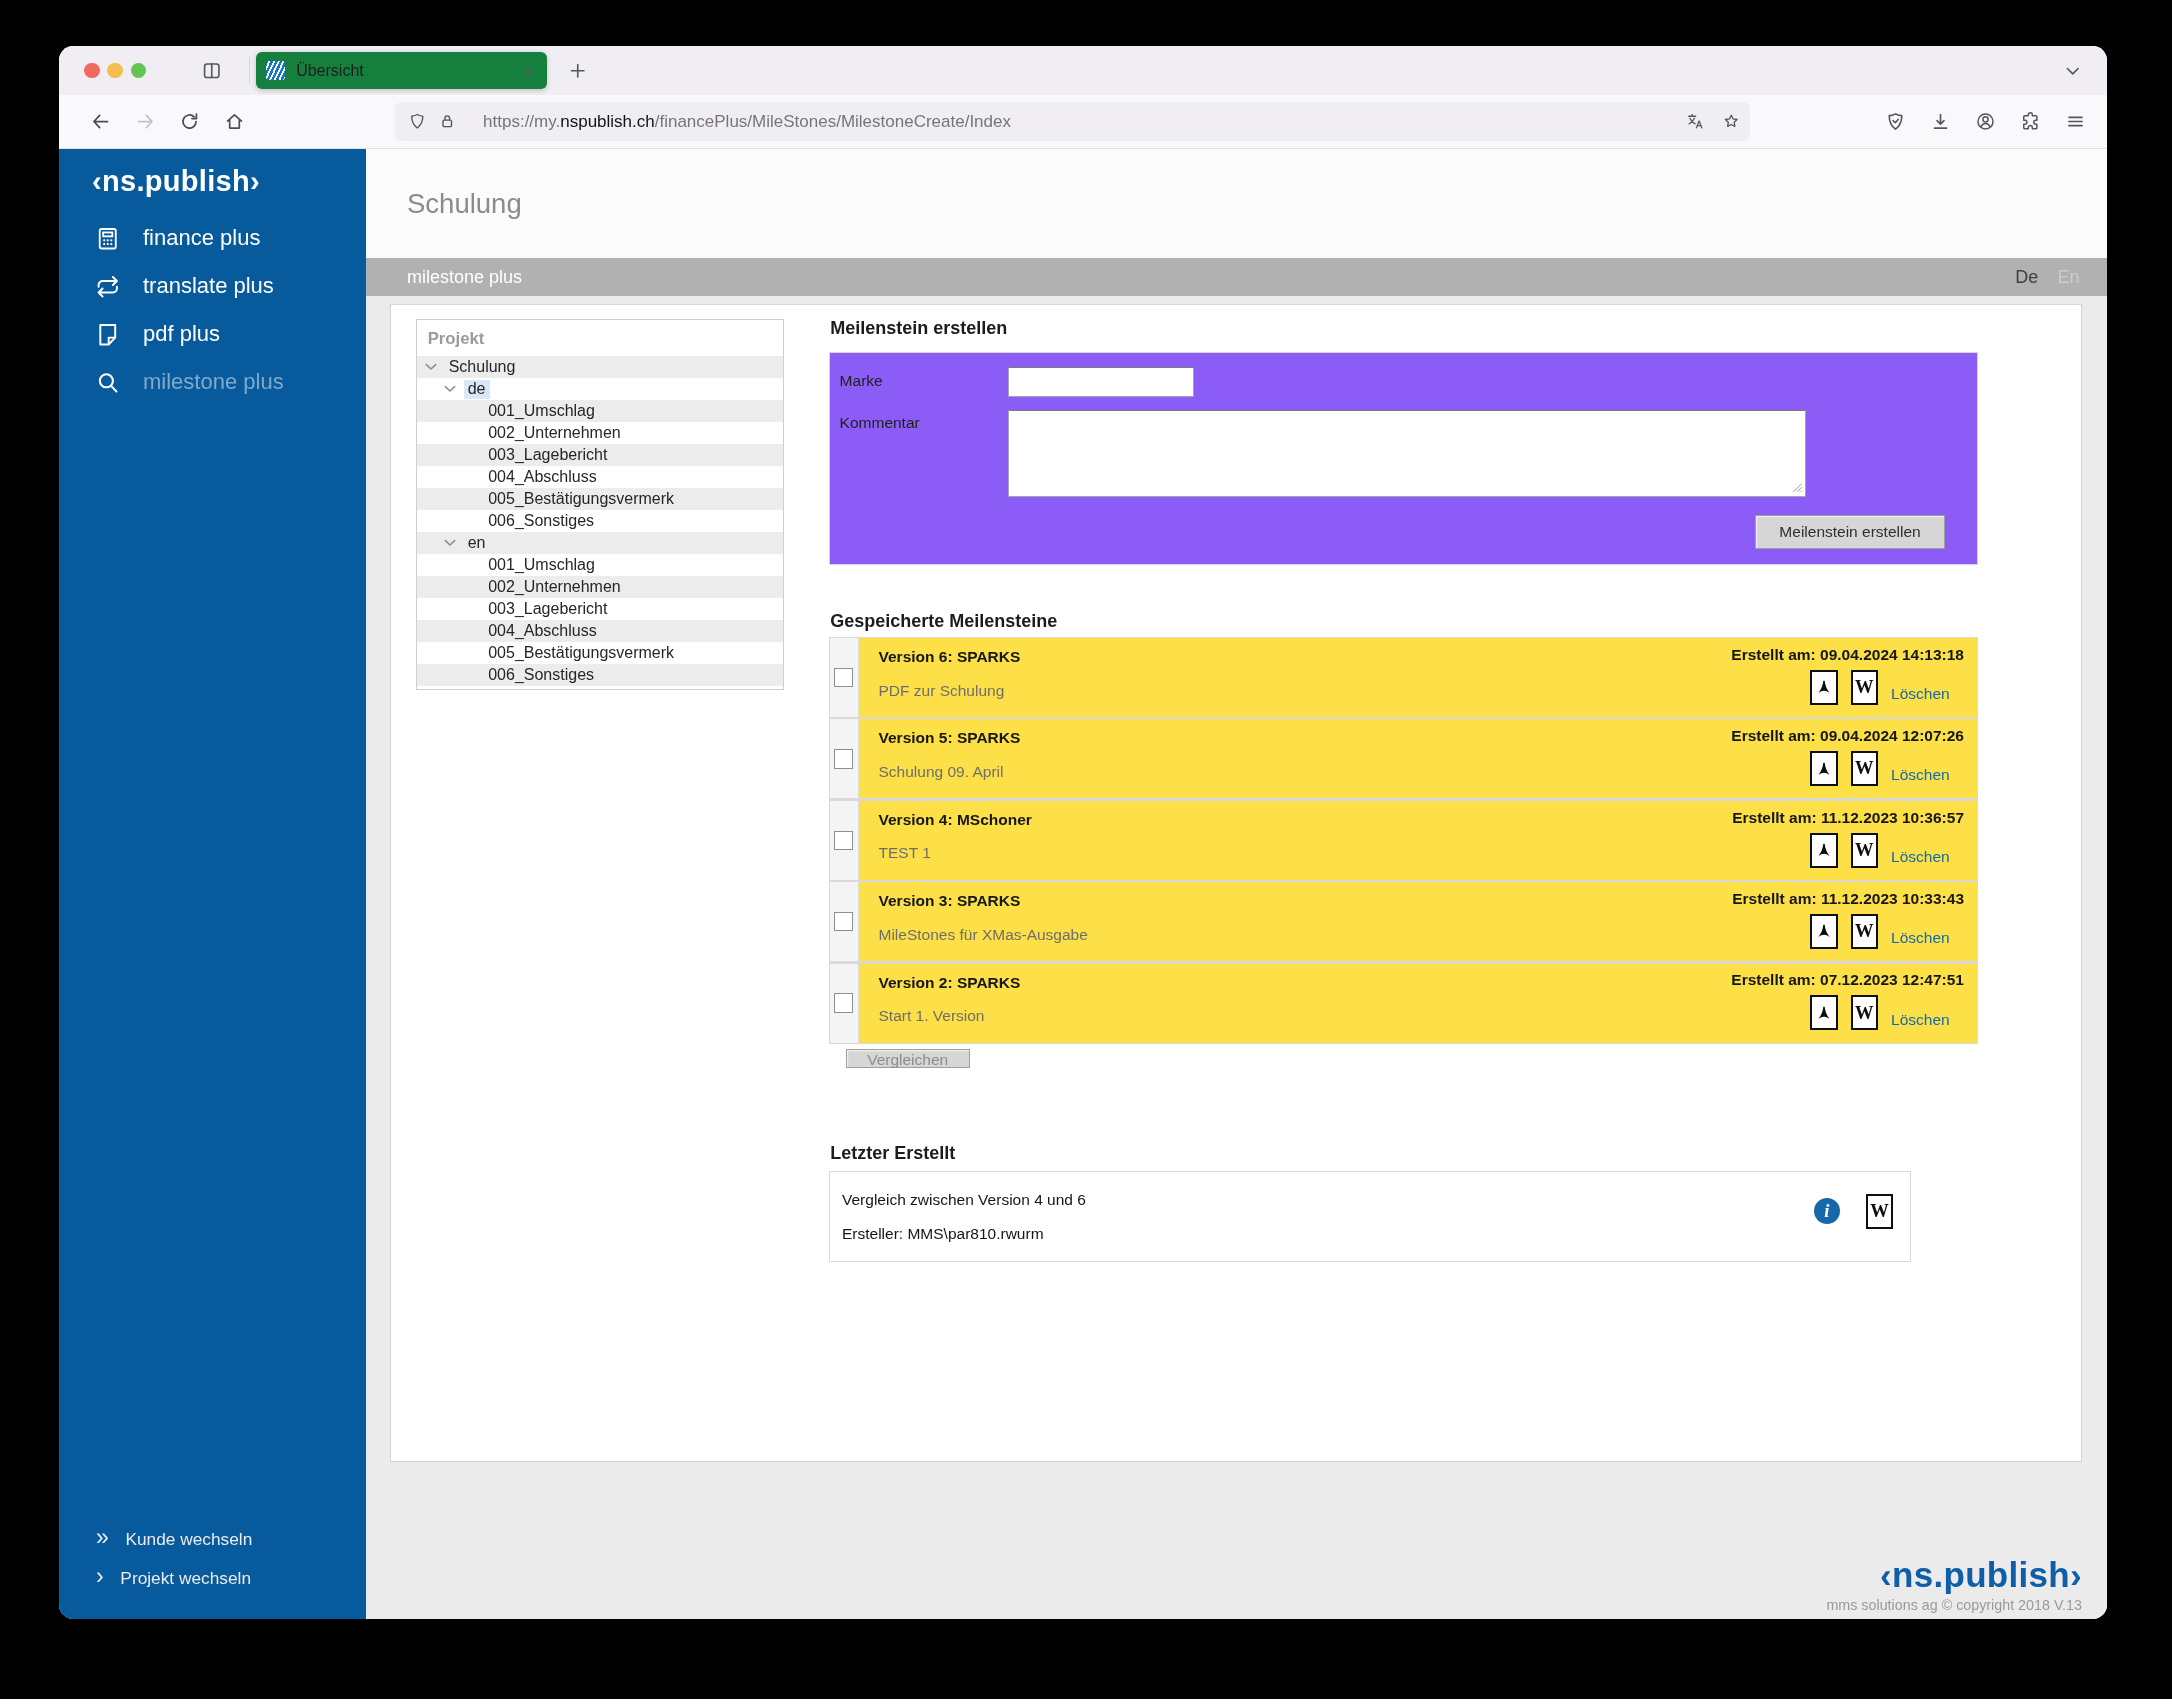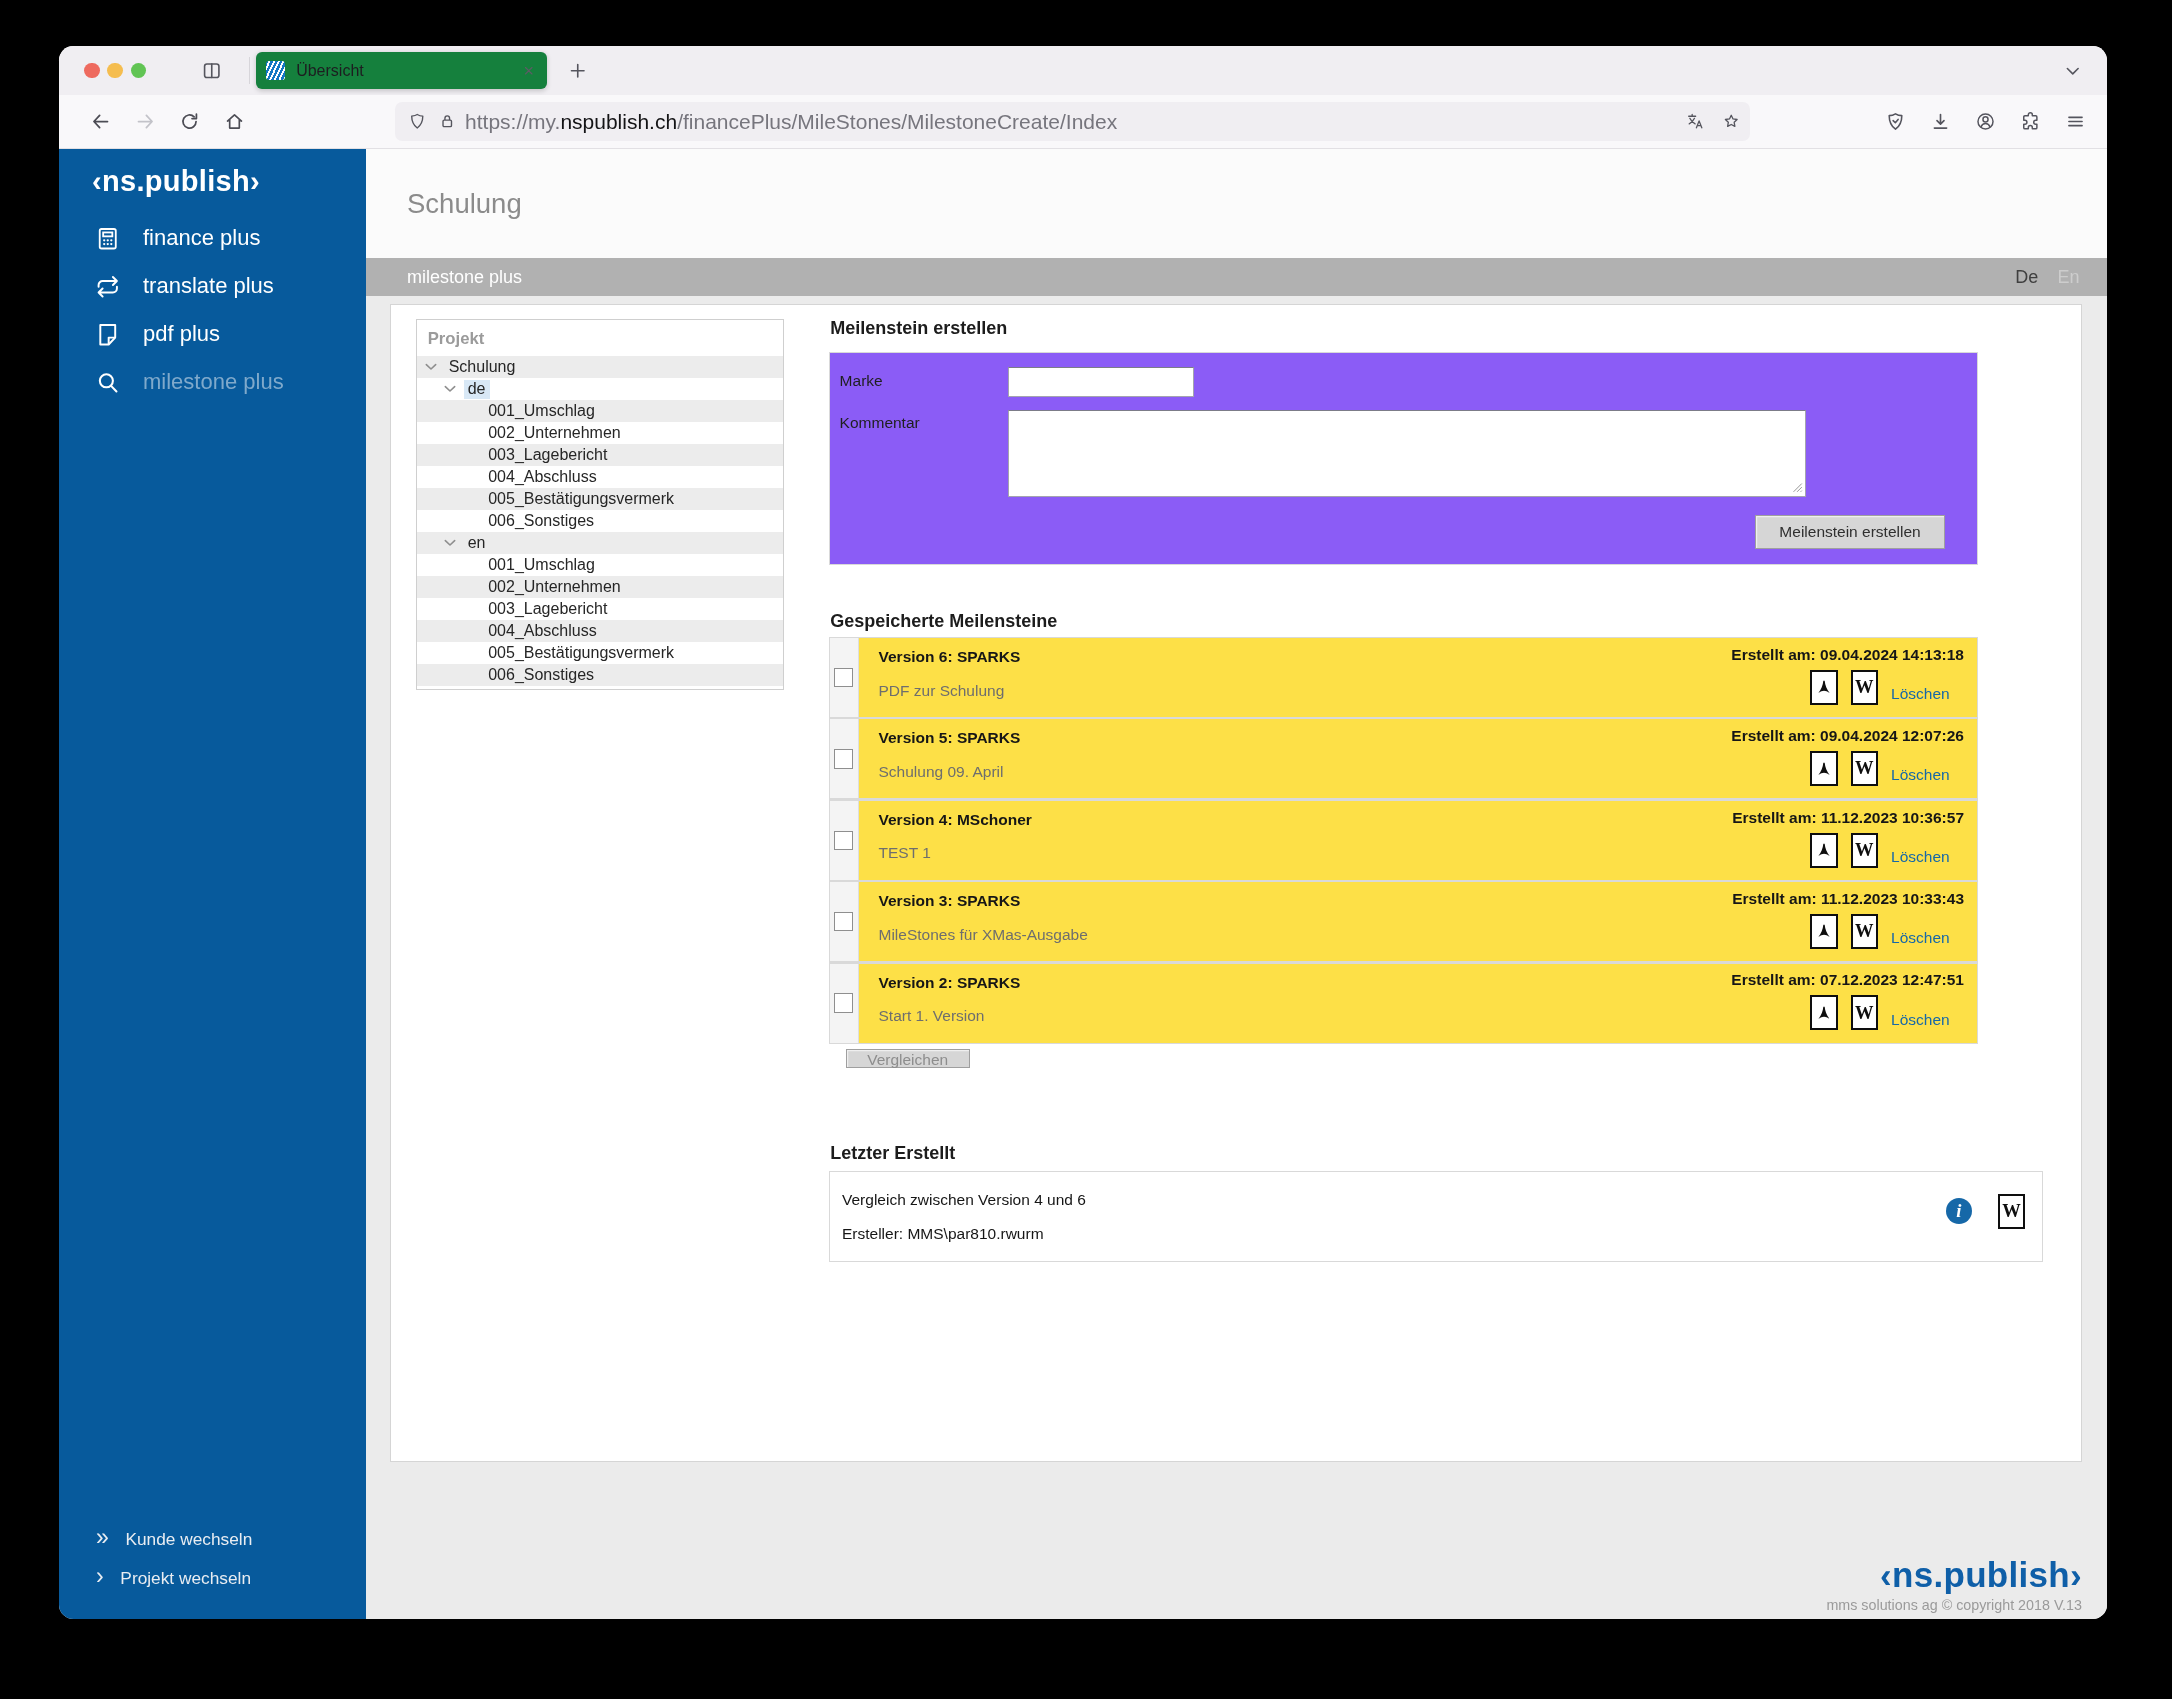--- a/index.html
+++ b/index.html
@@ -32,21 +32,21 @@
 
   
   .toolbar{height:53px;background:#f9f8fa;display:flex;align-items:center;
            border-bottom:1.2px solid #e2e0e4;flex:0 0 auto;padding:0 21.5px 0 24px;}
   .tool-icon{width:35px;height:35px;display:flex;align-items:center;justify-content:center;color:#4c4c54;margin-right:9.6px;}
   .tool-icon svg{width:21px;height:21px;}
   .tool-icon.disabled{color:#c3c3c9;}
   .urlbar{width:1355px;height:39px;background:#f0eef2;border-radius:7.2px;display:flex;align-items:center;
           margin-left:134px;padding:0 9.6px 0 13px;box-sizing:border-box;}
   .urlbar .chrome-icon svg{width:18.5px;height:18.5px;}
-  .url{font-size:21px;color:#76757d;margin-left:9px;white-space:nowrap;overflow:hidden;flex:1;}
+  .url{font-size:17px;color:#76757d;margin-left:27px;white-space:nowrap;overflow:hidden;flex:1;}
   .url .domain{color:#141416;}
   .urlbar-right{display:flex;align-items:center;gap:18px;margin-left:auto;}
   .right-icons{display:flex;align-items:center;gap:24px;margin-left:auto;}
   .right-icons .chrome-icon svg{width:21px;height:21px;}
 
   
   .app{flex:1;display:flex;min-height:0;}
   .sidenav{width:307px;flex:0 0 auto;background:#075a9c;color:#fff;position:relative;}
   .logo{font-size:29px;font-weight:bold;letter-spacing:0.3px;padding:15.5px 0 0 33px;}
   .nav{margin-top:27.5px;}
@@ -117,21 +117,21 @@
   .mright{position:absolute;right:13px;top:7.8px;text-align:right;}
   .mcreated{font-weight:bold;font-size:15.5px;color:#161616;}
   .mactions{display:flex;align-items:flex-end;gap:13px;margin-top:6px;justify-content:flex-end;margin-right:14.3px;}
   .file-icon{width:27.5px;height:35px;border:2.4px solid #0e0e0e;background:#fff;box-sizing:border-box;
              display:inline-flex;align-items:center;justify-content:center;}
   .file-icon svg{width:18px;height:18px;}
   .wglyph{font-family:"Liberation Serif",serif;font-weight:bold;font-size:18.5px;color:#0e0e0e;line-height:1;}
   .mdelete{color:#1668a8;font-size:15.5px;text-decoration:none;margin-bottom:1.8px;cursor:pointer;}
 
   
-  .compare-box{position:absolute;left:0;top:866px;width:1214px;height:91px;border:1.2px solid #d9d9d9;
+  .compare-box{position:absolute;left:0;top:866px;width:1082px;height:91px;border:1.2px solid #d9d9d9;
                background:#fff;box-sizing:border-box;}
   .cline{position:absolute;left:12px;font-size:15.5px;color:#161616;}
   .cline1{top:19px;}
   .cline2{top:53px;}
   .cicons{position:absolute;right:16.7px;top:21.5px;display:flex;align-items:center;gap:26px;}
   .info-badge{width:26px;height:26px;border-radius:50%;background:#1668a8;color:#fff;display:inline-flex;
               align-items:center;justify-content:center;font-family:"Liberation Serif",serif;
               font-style:italic;font-weight:bold;font-size:18.5px;}
 
   .footer-brand{position:absolute;right:25px;bottom:6px;text-align:right;}

